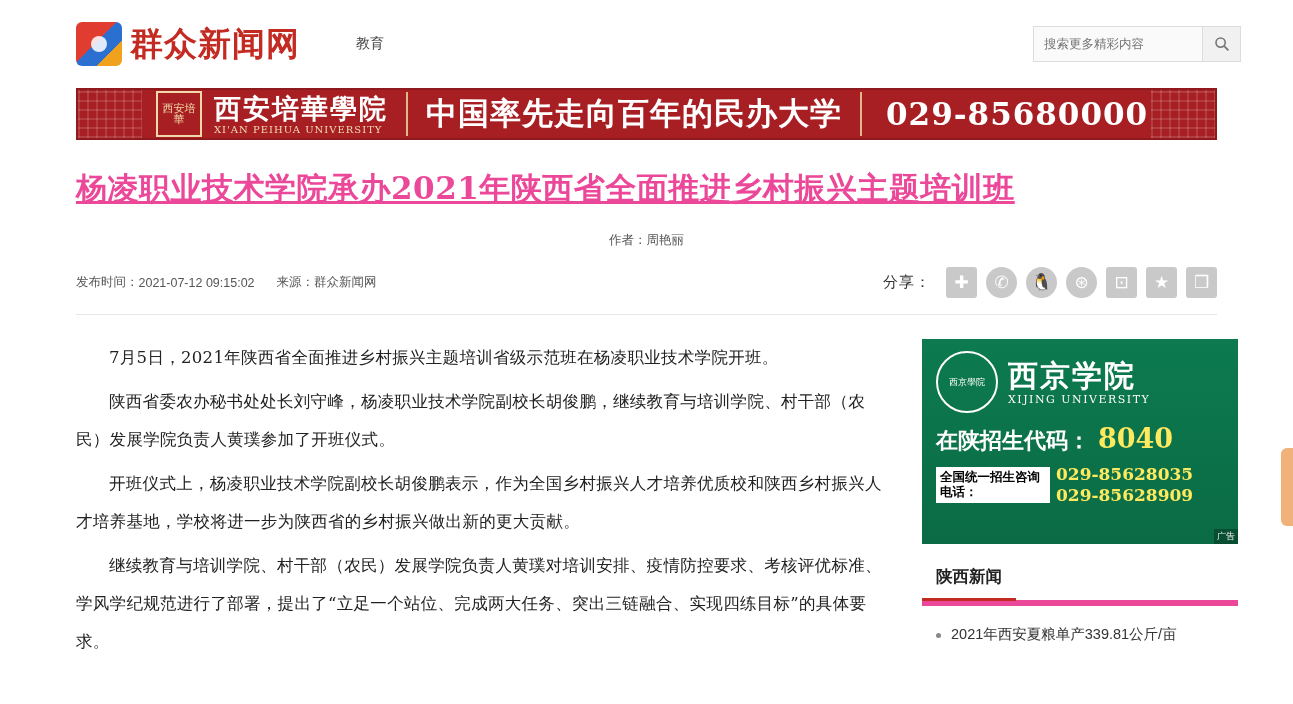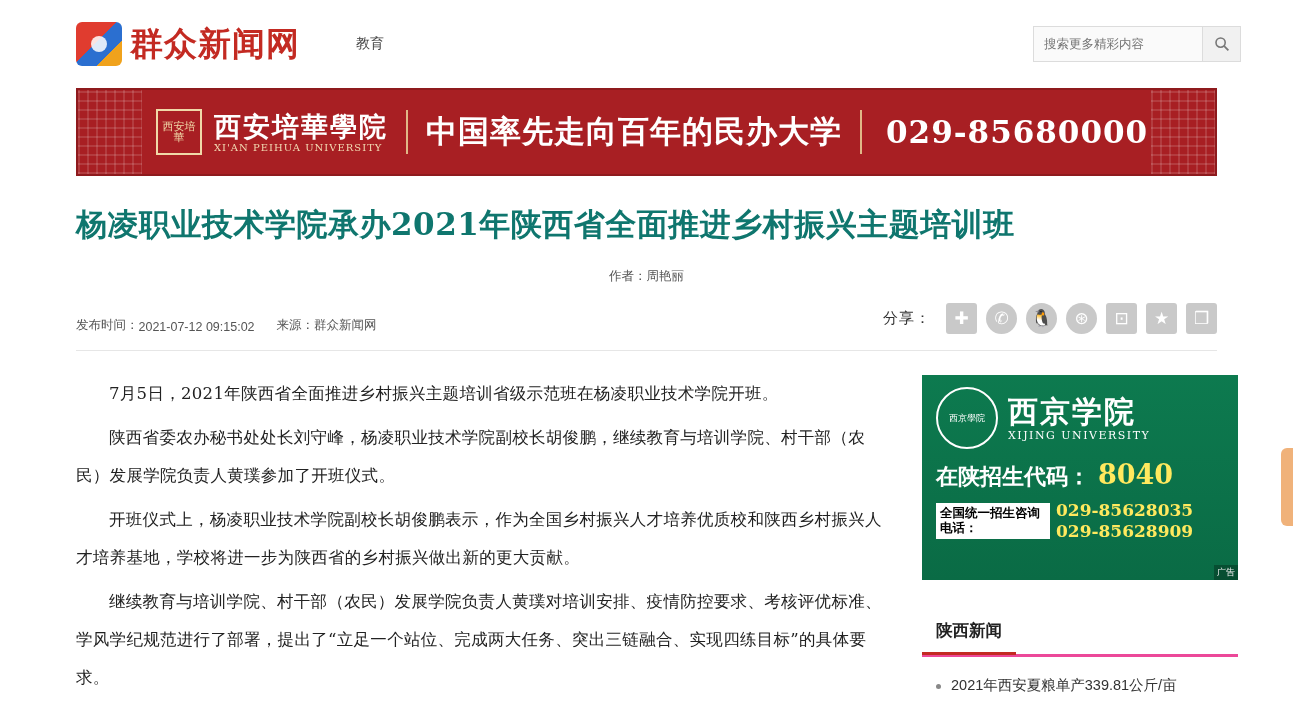--- a/index.html
+++ b/index.html
@@ -82,21 +82,21 @@
     background: #f1f1f1;
     display: flex;
     align-items: center;
     justify-content: center;
     cursor: pointer;
   }
 
   
   .banner {
     margin: 0 76px;
-    height: 88px;
+    height: 52px;
     background: #a81f23;
     display: flex;
     align-items: center;
     border: 2px solid #8e1a1d;
     position: relative;
     overflow: hidden;
   }
   .banner-orn {
     width: 64px; height: 100%;
     flex: 0 0 64px;
@@ -160,34 +160,35 @@
 
   
   .content {
     margin: 0 76px;
     padding-top: 26px;
   }
   .article-title {
     font-family: "DejaVu Serif", serif;
     font-size: 31px;
     font-weight: bold;
-    color: #0f766e;
+    color: #ec4899;
     letter-spacing: .5px;
     line-height: 44px;
     margin: 0 0 22px 0;
+    text-decoration: underline;
   }
   .meta-author {
     font-size: 12.5px;
     color: #555;
     margin-bottom: 18px;
     text-align: center;
   }
   .meta-row {
     display: flex;
-    align-items: flex-end;
+    align-items: center;
     font-size: 12.5px;
     color: #555;
     padding-bottom: 16px;
     border-bottom: 1px solid #e6e6e6;
   }
   .meta-row .sep { display: inline-block; width: 22px; }
   .share {
     margin-left: auto;
     display: flex;
     align-items: center;
@@ -287,22 +288,22 @@
     position: absolute;
     right: 0; bottom: 0;
     background: rgba(0,0,0,.28);
     font-size: 9px;
     padding: 1px 3px;
     color: #eee;
   }
 
   
   .side-tab {
-    margin-top: 40px;
-    border-bottom: 3px solid #ec4899;
+    margin-top: 22px;
+    border-bottom: 6px solid #ec4899;
     display: flex;
   }
   .side-tab span {
     font-size: 16.5px;
     color: #222;
     font-weight: bold;
     padding: 0 14px 10px 14px;
     border-bottom: 3px solid #c32a22;
     margin-bottom: -1px;
   }

